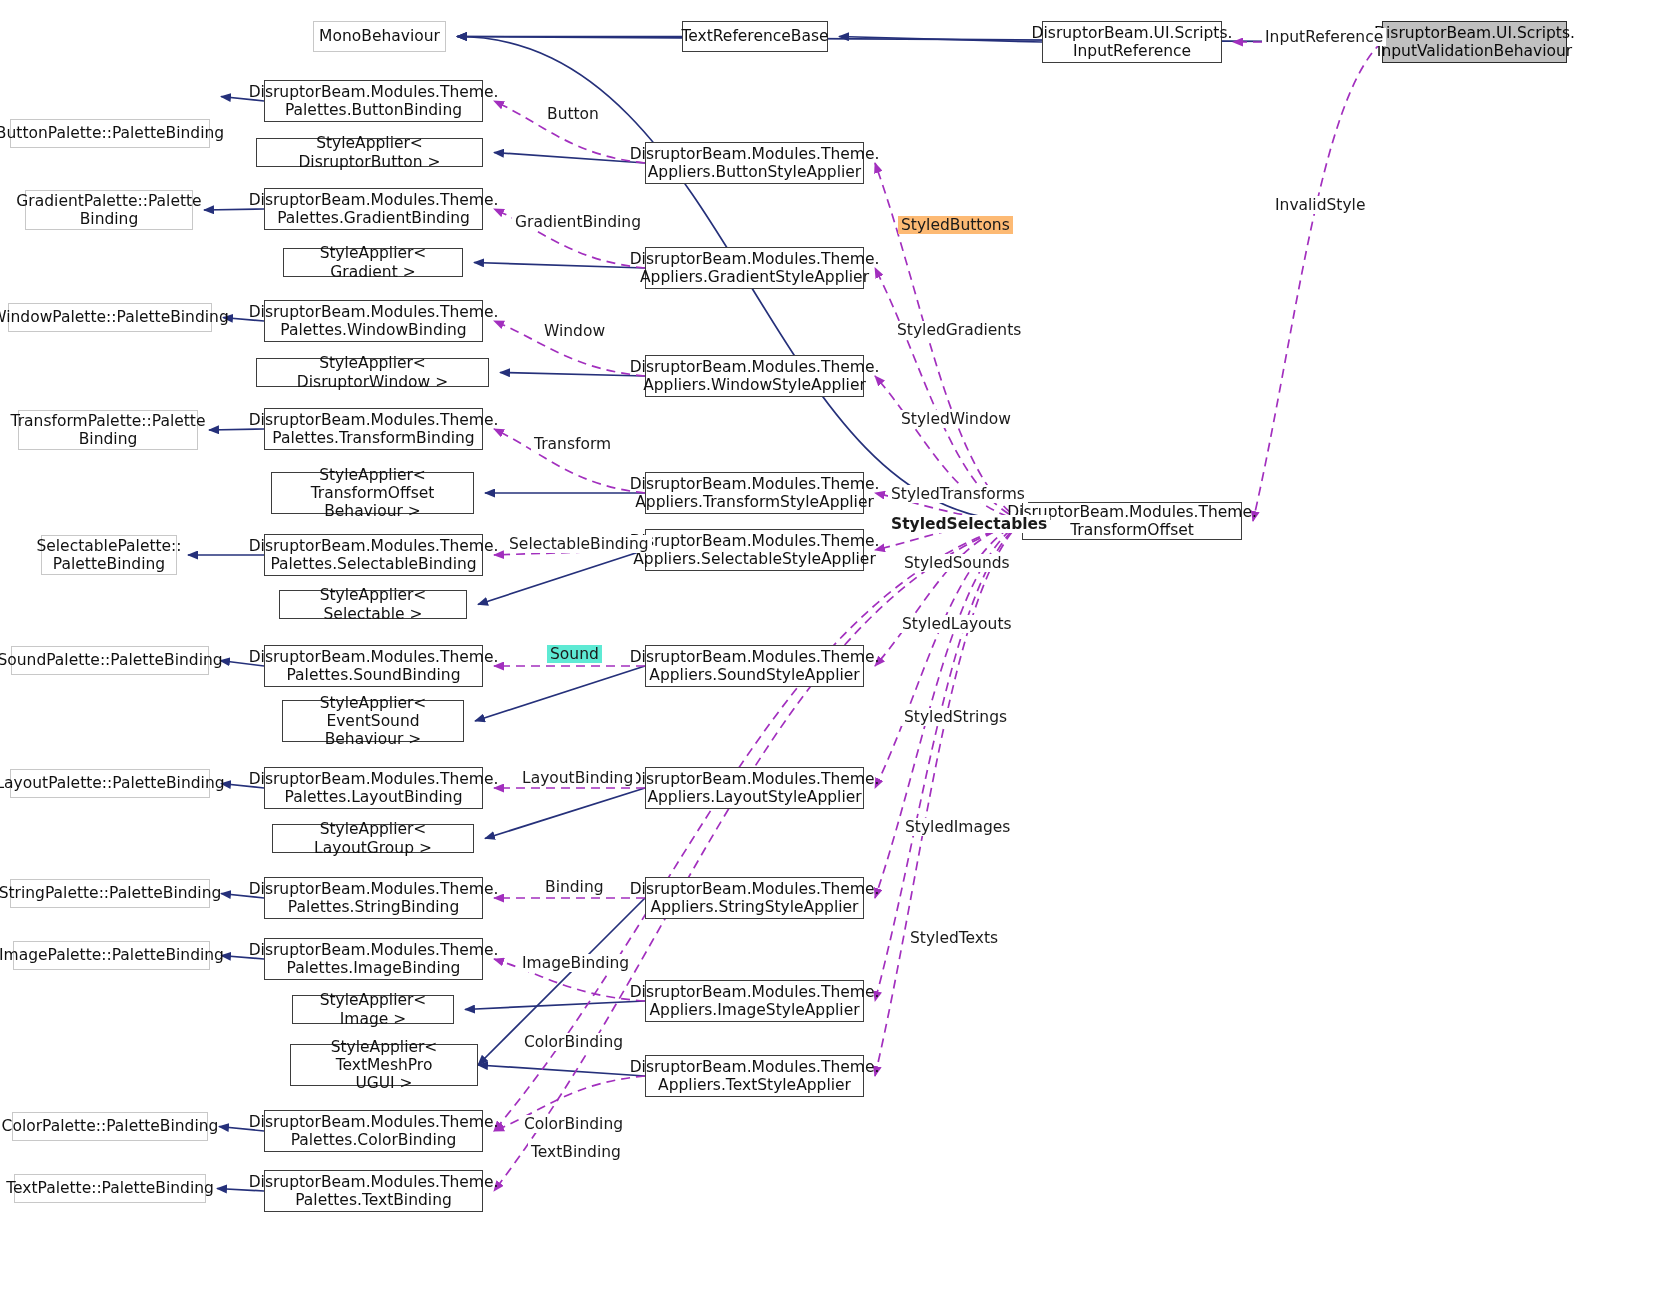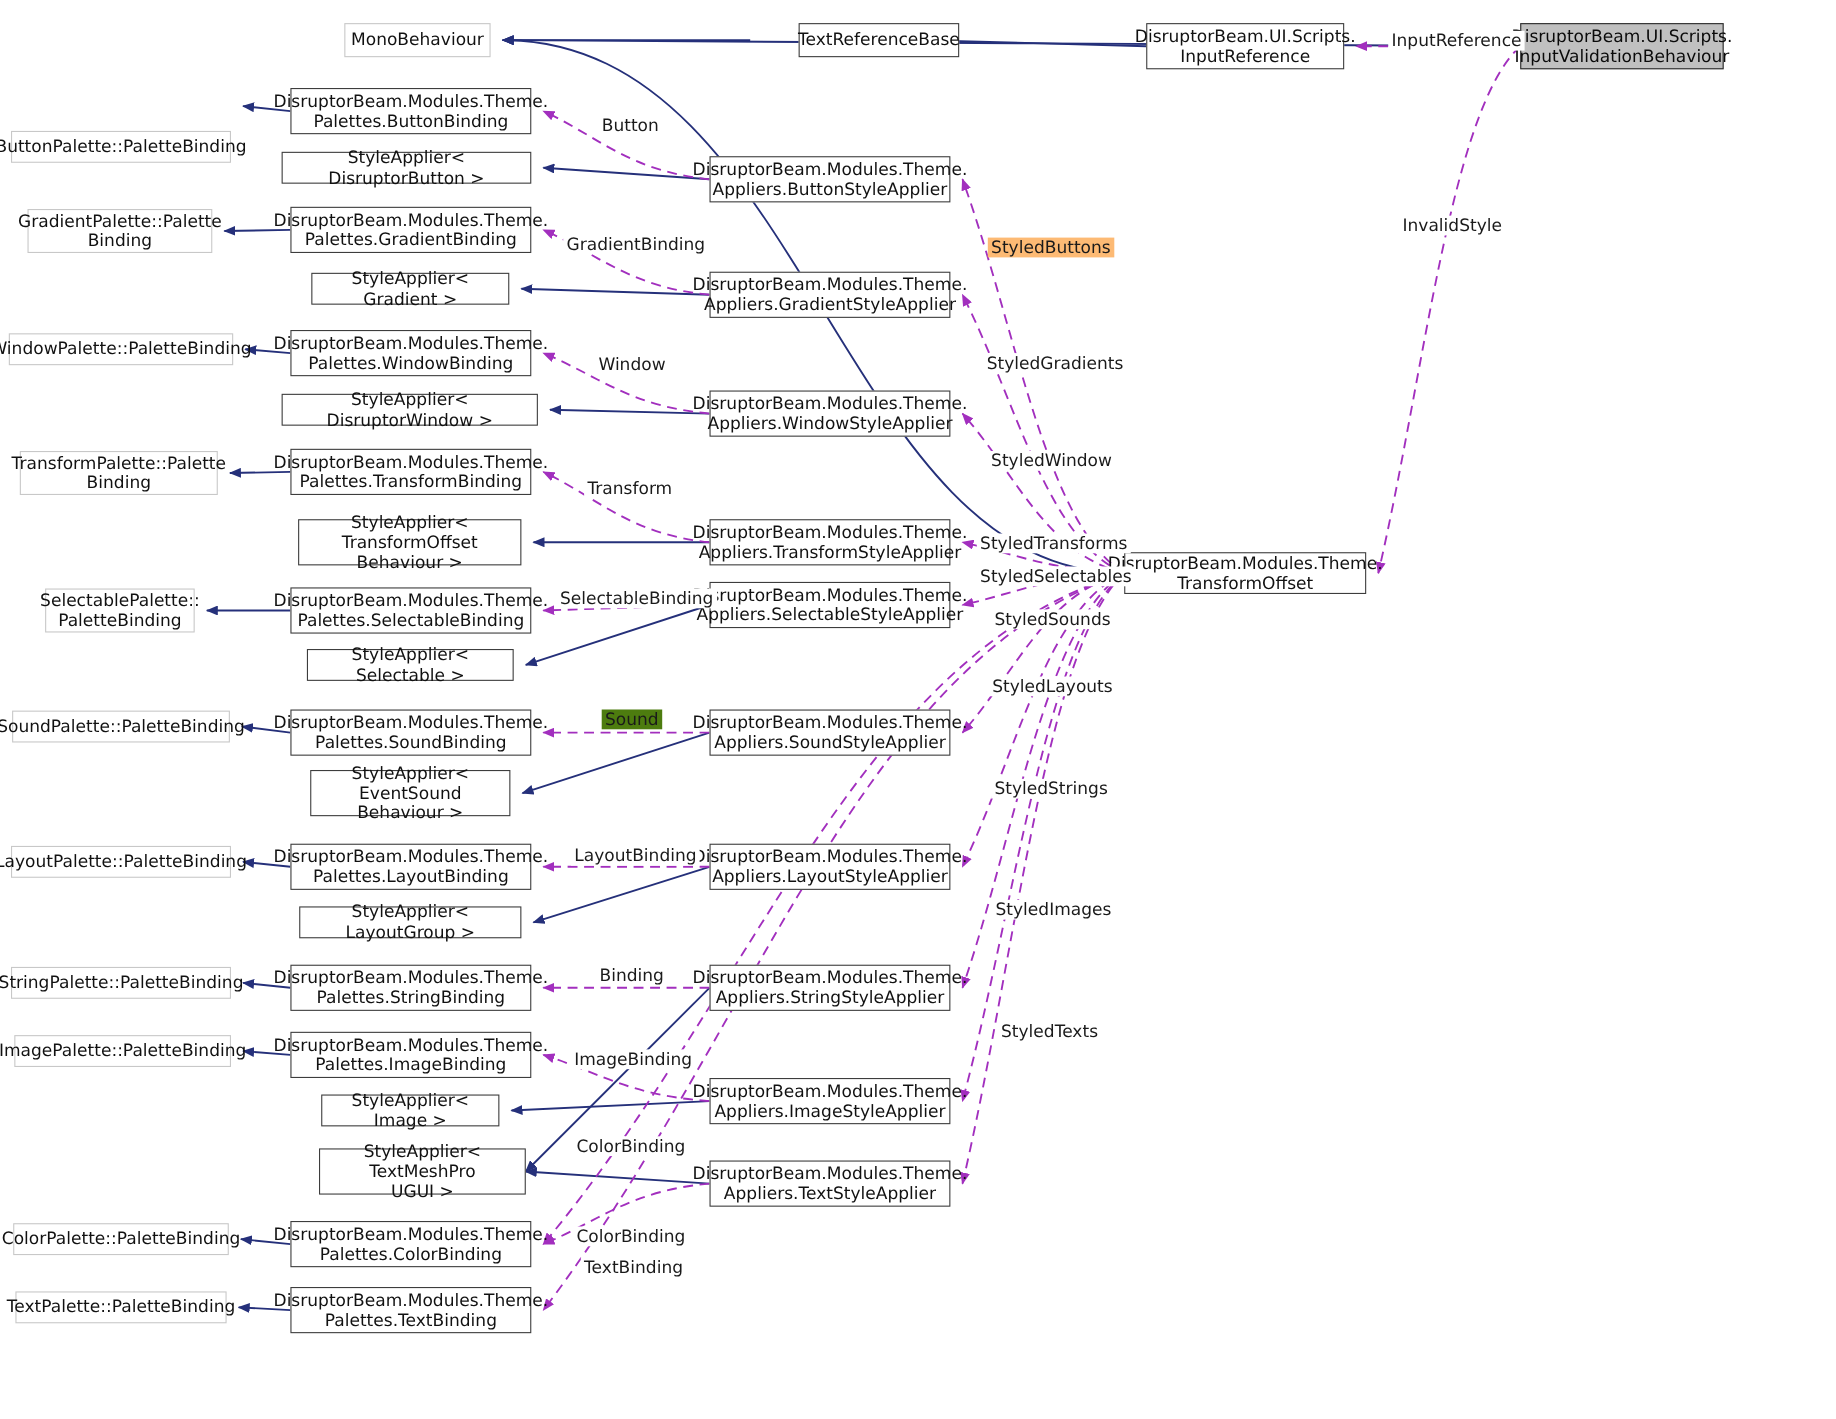--- a/index.html
+++ b/index.html
@@ -74,21 +74,21 @@
       <path d="M1022,521 C950.9,578.6 924.04,818.6 875,1001" fill="none" stroke="#a22fbe" stroke-width="1.7" stroke-dasharray="9,6" marker-end="url(#arrU)"></path>
       <path d="M1022,521 C950.9,587.6 924.04,865.1 875,1076" fill="none" stroke="#a22fbe" stroke-width="1.7" stroke-dasharray="9,6" marker-end="url(#arrU)"></path>
       <path d="M1022,521 C779.45,594.2 687.8199999999999,899.2 494,1131" fill="none" stroke="#a22fbe" stroke-width="1.7" stroke-dasharray="9,6" marker-end="url(#arrU)"></path>
       <path d="M1022,521 C779.45,601.4 687.8199999999999,936.4 494,1191" fill="none" stroke="#a22fbe" stroke-width="1.7" stroke-dasharray="9,6" marker-end="url(#arrU)"></path>
     </svg>
 <div class="node n-ext" style="left: 313px; top: 21px; width: 133px; height: 31px; font-size: 15.5px;">
       <div>
         <span>MonoBehaviour</span>
       </div>
     </div>
-    <div class="node n-solid" style="left: 682px; top: 21px; width: 146px; height: 31px; font-size: 15.5px; margin-left: 44px;">
+    <div class="node n-solid" style="left: 682px; top: 21px; width: 146px; height: 31px; font-size: 15.5px;">
       <div>
         <span>TextReferenceBase</span>
       </div>
     </div>
     <div class="node n-solid" style="left: 1042px; top: 21px; width: 180px; height: 42px; font-size: 15.5px;">
       <div>
         <span>DisruptorBeam.UI.Scripts.</span>
         <span>InputReference</span>
       </div>
     </div>
@@ -336,30 +336,30 @@
         <span>TransformOffset</span>
       </div>
     </div>
     <span class="elabel" style="left: 1262px; top: 28px; font-size: 15.5px; background: rgb(255, 255, 255); padding: 0px 3px;">InputReference</span>
     <span class="elabel" style="left: 1272px; top: 196px; font-size: 15.5px; background: rgb(255, 255, 255); padding: 0px 3px;">InvalidStyle</span>
     <span class="elabel" style="left: 544px; top: 105px; font-size: 15.5px; background: rgb(255, 255, 255); padding: 0px 3px;">Button</span>
     <span class="elabel" style="left: 512px; top: 213px; font-size: 15.5px; background: rgb(255, 255, 255); padding: 0px 3px;">GradientBinding</span>
     <span class="elabel" style="left: 541px; top: 322px; font-size: 15.5px; background: rgb(255, 255, 255); padding: 0px 3px;">Window</span>
     <span class="elabel" style="left: 531px; top: 435px; font-size: 15.5px; background: rgb(255, 255, 255); padding: 0px 3px;">Transform</span>
     <span class="elabel" style="left: 506px; top: 535px; font-size: 15.5px; background: rgb(255, 255, 255); padding: 0px 3px;">SelectableBinding</span>
-    <span class="elabel" style="left: 547px; top: 645px; font-size: 15.5px; background: #4d7c0f; padding: 0px 3px;">Sound</span>
+    <span class="elabel" style="left: 547px; top: 645px; font-size: 15.5px; background: #5eead4; padding: 0px 3px;">Sound</span>
     <span class="elabel" style="left: 519px; top: 769px; font-size: 15.5px; background: rgb(255, 255, 255); padding: 0px 3px;">LayoutBinding</span>
     <span class="elabel" style="left: 542px; top: 878px; font-size: 15.5px; background: rgb(255, 255, 255); padding: 0px 3px;">Binding</span>
     <span class="elabel" style="left: 519px; top: 954px; font-size: 15.5px; background: rgb(255, 255, 255); padding: 0px 3px;">ImageBinding</span>
     <span class="elabel" style="left: 521px; top: 1033px; font-size: 15.5px; background: rgb(255, 255, 255); padding: 0px 3px;">ColorBinding</span>
     <span class="elabel" style="left: 521px; top: 1115px; font-size: 15.5px; background: rgb(255, 255, 255); padding: 0px 3px;">ColorBinding</span>
     <span class="elabel" style="left: 528px; top: 1143px; font-size: 15.5px; background: rgb(255, 255, 255); padding: 0px 3px;">TextBinding</span>
     <span class="elabel" style="left: 898px; top: 216px; font-size: 15.5px; background: #fdba74; padding: 0px 3px;">StyledButtons</span>
     <span class="elabel" style="left: 894px; top: 321px; font-size: 15.5px; background: rgb(255, 255, 255); padding: 0px 3px;">StyledGradients</span>
     <span class="elabel" style="left: 898px; top: 410px; font-size: 15.5px; background: rgb(255, 255, 255); padding: 0px 3px;">StyledWindow</span>
     <span class="elabel" style="left: 888px; top: 485px; font-size: 15.5px; background: rgb(255, 255, 255); padding: 0px 3px;">StyledTransforms</span>
-    <span class="elabel" style="left: 888px; top: 515px; font-size: 15.5px; background: rgb(255, 255, 255); padding: 0px 3px;">StyledSelectables</span>
+    <span class="elabel" style="left: 888px; top: 515px; font-size: 15.5px; background: rgb(255, 255, 255); padding: 0px 3px; font-weight: bold;">StyledSelectables</span>
     <span class="elabel" style="left: 901px; top: 554px; font-size: 15.5px; background: rgb(255, 255, 255); padding: 0px 3px;">StyledSounds</span>
     <span class="elabel" style="left: 899px; top: 615px; font-size: 15.5px; background: rgb(255, 255, 255); padding: 0px 3px;">StyledLayouts</span>
     <span class="elabel" style="left: 901px; top: 708px; font-size: 15.5px; background: rgb(255, 255, 255); padding: 0px 3px;">StyledStrings</span>
     <span class="elabel" style="left: 902px; top: 818px; font-size: 15.5px; background: rgb(255, 255, 255); padding: 0px 3px;">StyledImages</span>
     <span class="elabel" style="left: 907px; top: 929px; font-size: 15.5px; background: rgb(255, 255, 255); padding: 0px 3px;">StyledTexts</span>
   </div>
 
 </body></html>

